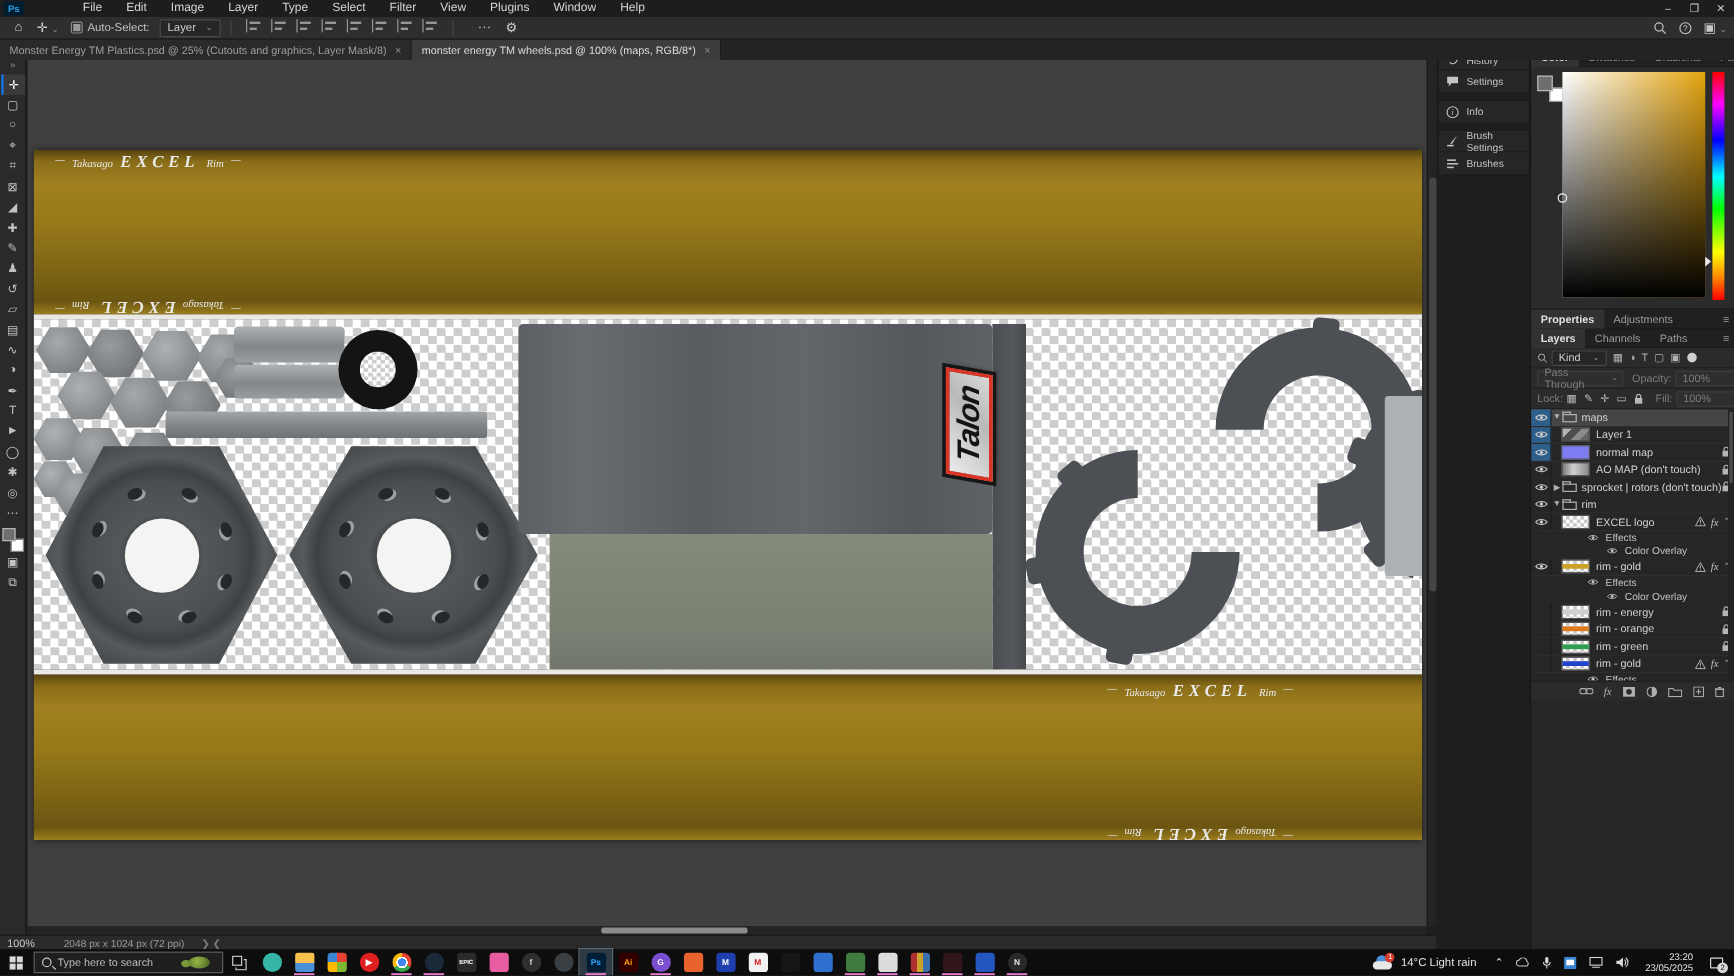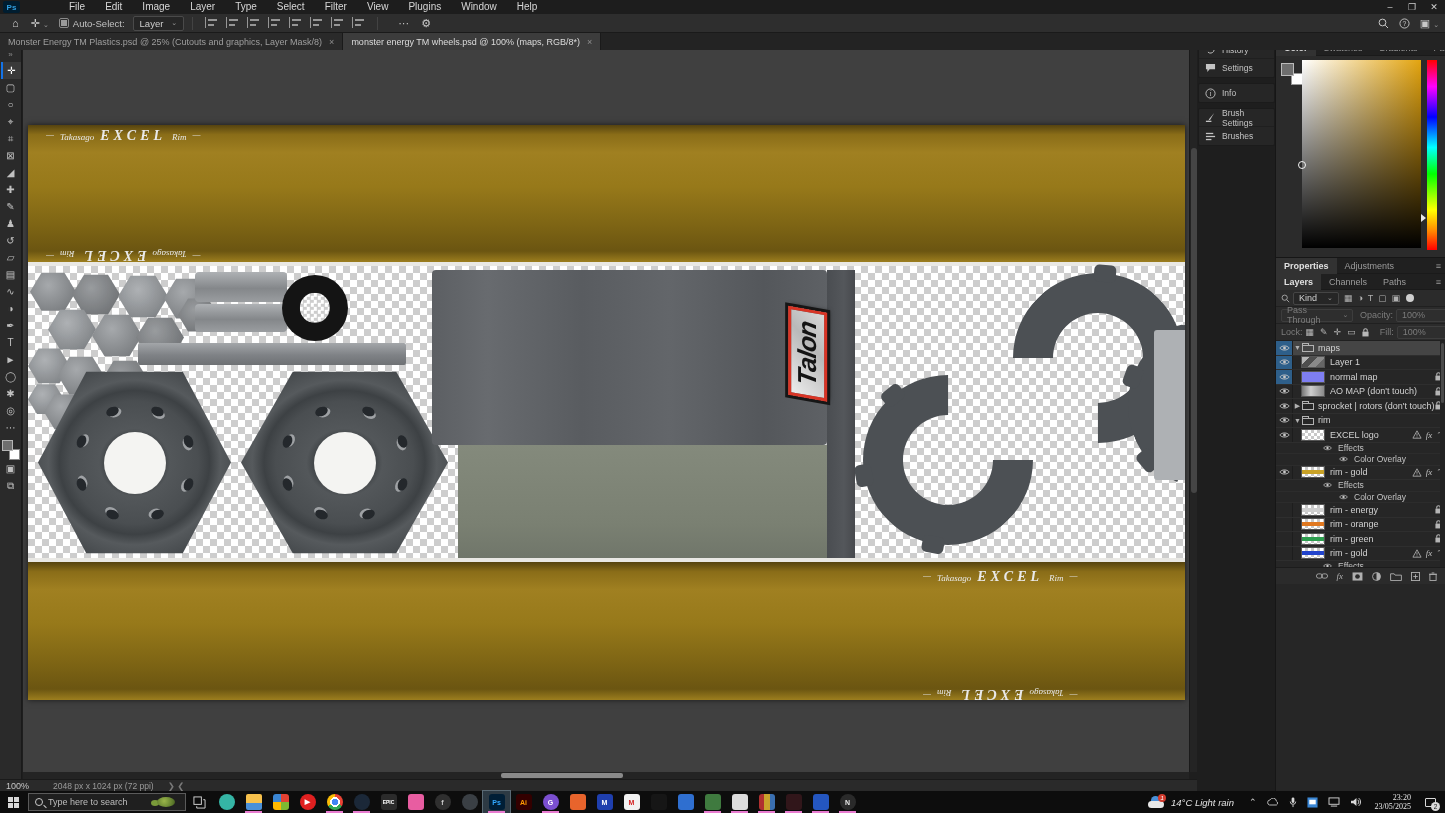--- a/index.html
+++ b/index.html
@@ -153,28 +153,28 @@
   .s-glass { width:8px; height:8px; border:1px solid #c9c9c9; border-radius:50%; margin:0 5px 0 6px; position:relative; }
   .s-glass:after { content:""; position:absolute; left:7px; top:7px; width:4px; height:1px; background:#c9c9c9; transform:rotate(45deg); }
   #turtle { position:absolute; right:4px; top:2px; width:30px; height:14px; }
   #turtle .shell { position:absolute; left:6px; top:1px; width:18px; height:10px; border-radius:50%; background:radial-gradient(circle at 40% 40%, #9ab54a, #5d7a2c 70%, #40551c); }
   #turtle .head { position:absolute; left:0; top:4px; width:8px; height:6px; border-radius:50%; background:#7a9a3a; }
   .tb-icon { width:27px; height:22px; display:flex; align-items:center; justify-content:center; position:relative; }
   .tb-tile { width:16px; height:16px; border-radius:3px; display:flex; align-items:center; justify-content:center; font-size:7px; font-weight:bold; }
   .tb-underline { position:absolute; left:5px; bottom:0; width:17px; height:2px; background:#e87bd0; }
   .tb-icon.active-app { background:#2d3a44; outline:1px solid #5a6a75; }
   #tray { position:absolute; right:0; top:0; height:22px; display:flex; align-items:center; }
-  #weather { display:flex; align-items:center; gap:7px; margin-right:10px; position:relative;font-style:italic; }
+  #weather { display:flex; align-items:center; gap:7px; margin-right:10px; position:relative; }
   #weather .cloud { position:relative; width:16px; height:11px; }
   #weather .cloud i { position:absolute; bottom:0; left:0; width:16px; height:7px; border-radius:4px; background:#e8e8e8; }
   #weather .cloud u { position:absolute; bottom:3px; left:3px; width:9px; height:9px; border-radius:50%; background:#4a90d9; }
   #weather .wbadge { position:absolute; left:10px; top:-3px; min-width:8px; height:8px; border-radius:4px; background:#d23b2e; color:#fff; font-size:6px; display:flex; align-items:center; justify-content:center; }
   #weather .wtxt { font-size:9.5px; color:#e2e2e2; }
   .tray-ic { color:#d8d8d8; font-size:9px; margin:0 5px; display:flex; align-items:center; }
-  #clock { text-align:right; font-size:8px; color:#e8e8e8; line-height:9px; margin:16px 8px;font-family:Liberation Serif, serif; }
+  #clock { text-align:right; font-size:8px; color:#e8e8e8; line-height:9px; margin:16px 8px; }
   #notif { position:relative; width:22px; height:22px; display:flex; align-items:center; justify-content:center; margin-right:4px; }
   #notif .nico { width:11px; height:9px; border:1px solid #d8d8d8; border-radius:1px; }
   #notif .nbadge { position:absolute; right:1px; bottom:2px; background:#d8d8d8; color:#111; font-size:6.5px; border-radius:50%; width:9px; height:9px; display:flex; align-items:center; justify-content:center; }
   svg { display:block; }
 </style>
 </head>
 <body>
 
 <div id="app">
 

